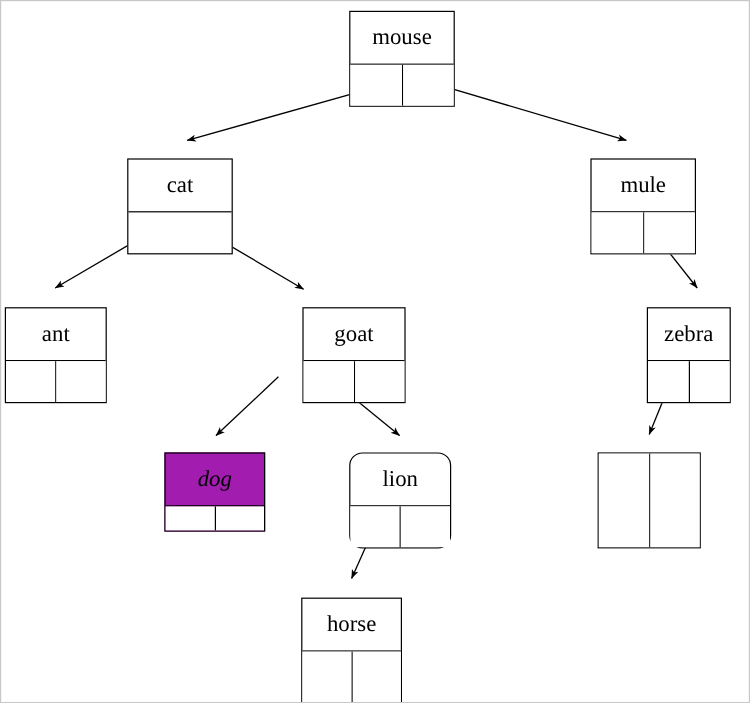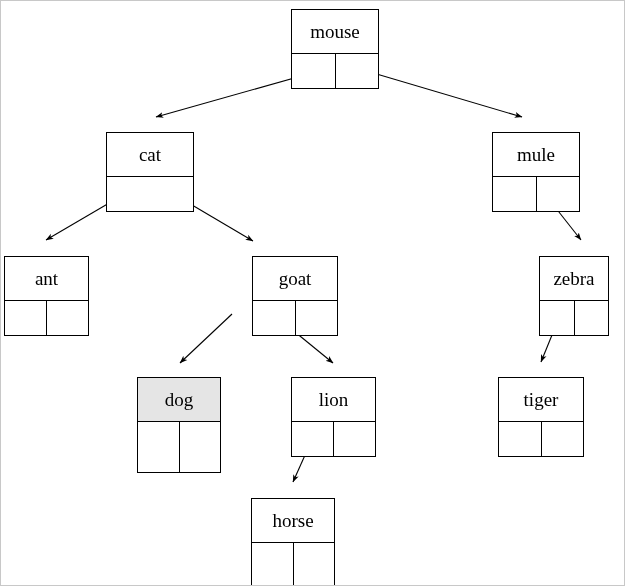--- a/index.html
+++ b/index.html
@@ -114,36 +114,35 @@
           <div class="ptr right"></div>
         </div>
       </div>
       <div class="node" style="left: 538px; top: 255px; width: 70px; height: 80px; border-color: rgb(0, 0, 0); background: rgb(255, 255, 255);">
         <div class="node-label" style="color: rgb(0, 0, 0); border-bottom-color: rgb(0, 0, 0);">zebra</div>
         <div class="node-ptrs">
           <div class="ptr left" style="border-right-color: rgb(0, 0, 0);"></div>
           <div class="ptr right"></div>
         </div>
       </div>
-      <div class="node" style="left: 136px; top: 376px; width: 84px; height: 96px; border-color: rgb(0, 0, 0); background: #e5e5e5;">
+      <div class="node" style="left: 136px; top: 376px; width: 84px; height: 66px; border-color: rgb(0, 0, 0); background: #a21caf; font-style: italic;">
         <div class="node-label" style="color: rgb(0, 0, 0); border-bottom-color: rgb(0, 0, 0);">dog</div>
         <div class="node-ptrs">
           <div class="ptr left" style="border-right-color: rgb(0, 0, 0);"></div>
           <div class="ptr right"></div>
         </div>
       </div>
-      <div class="node" style="left: 290px; top: 376px; width: 85px; height: 80px; border-color: rgb(0, 0, 0); background: rgb(255, 255, 255);">
+      <div class="node" style="left: 290px; top: 376px; width: 85px; height: 80px; border-color: rgb(0, 0, 0); background: rgb(255, 255, 255); border-radius: 11px;">
         <div class="node-label" style="color: rgb(0, 0, 0); border-bottom-color: rgb(0, 0, 0);">lion</div>
         <div class="node-ptrs">
           <div class="ptr left" style="border-right-color: rgb(0, 0, 0);"></div>
           <div class="ptr right"></div>
         </div>
       </div>
       <div class="node" style="left: 497px; top: 376px; width: 86px; height: 80px; border-color: rgb(0, 0, 0); background: rgb(255, 255, 255);">
-        <div class="node-label" style="color: rgb(0, 0, 0); border-bottom-color: rgb(0, 0, 0);">tiger</div>
         <div class="node-ptrs">
           <div class="ptr left" style="border-right-color: rgb(0, 0, 0);"></div>
           <div class="ptr right"></div>
         </div>
       </div>
       <div class="node" style="left: 250px; top: 497px; width: 84px; height: 92px; border-color: rgb(0, 0, 0); background: rgb(255, 255, 255);">
         <div class="node-label" style="color: rgb(0, 0, 0); border-bottom-color: rgb(0, 0, 0);">horse</div>
         <div class="node-ptrs">
           <div class="ptr left" style="border-right-color: rgb(0, 0, 0);"></div>
           <div class="ptr right"></div>

